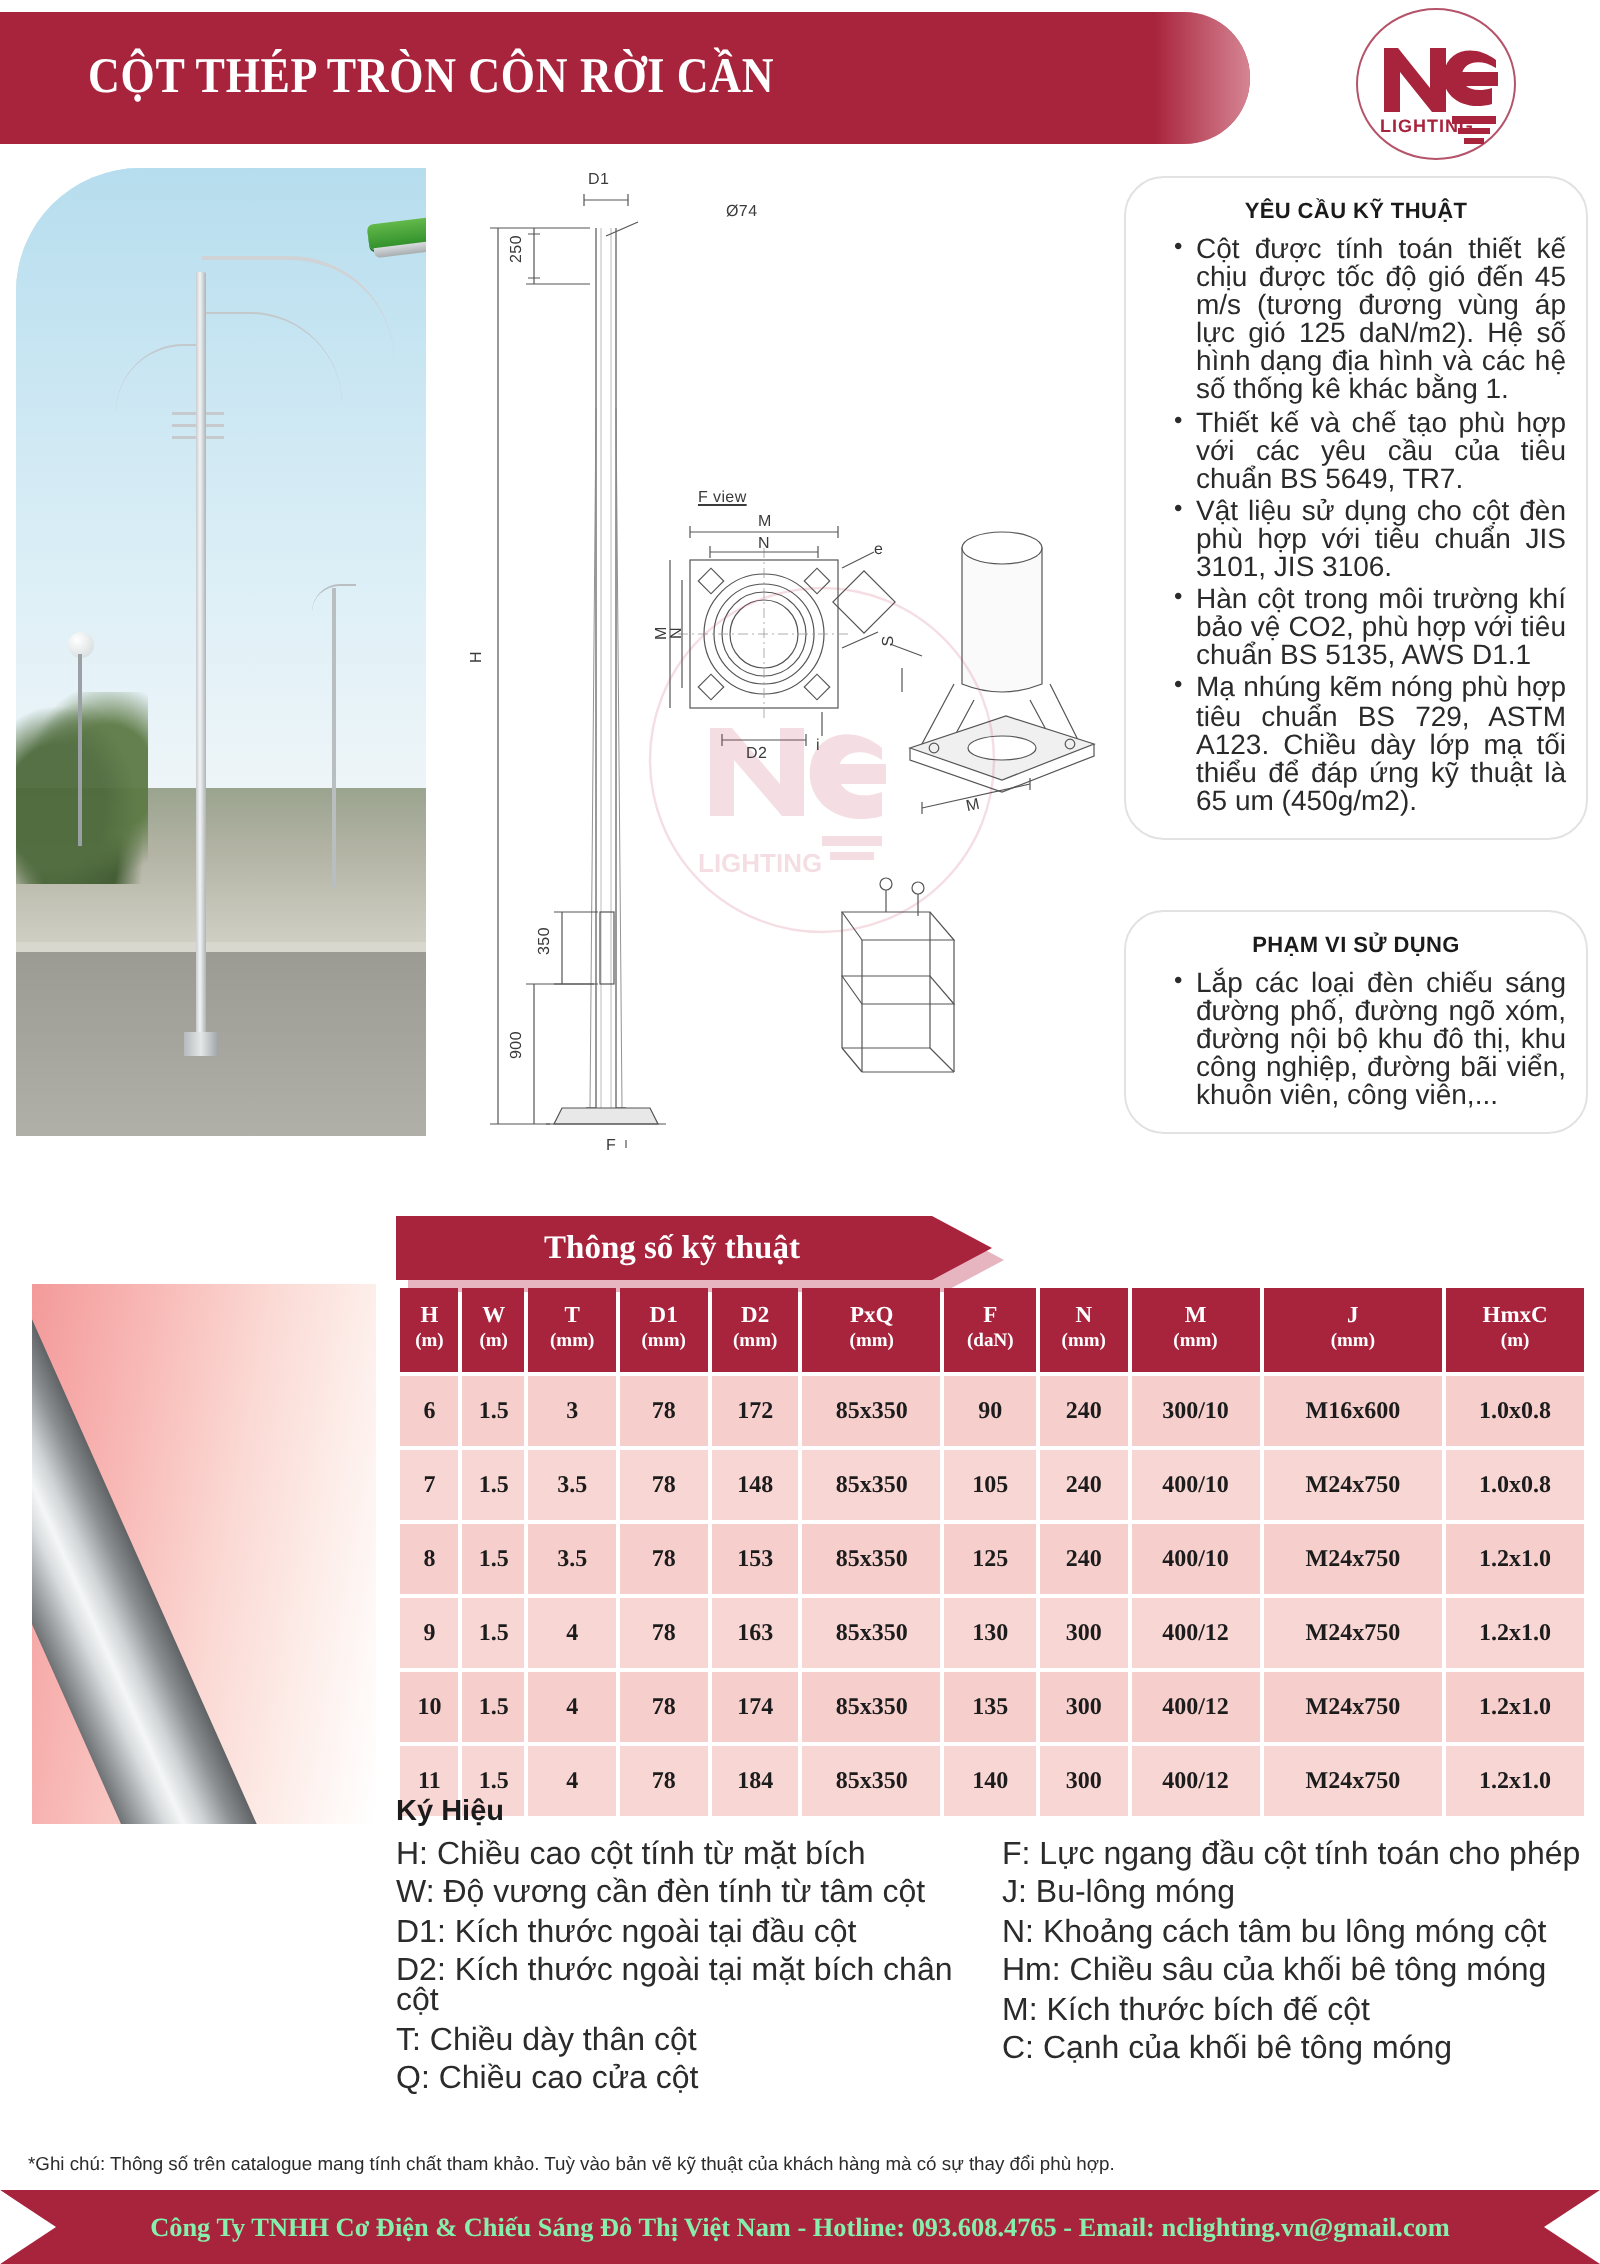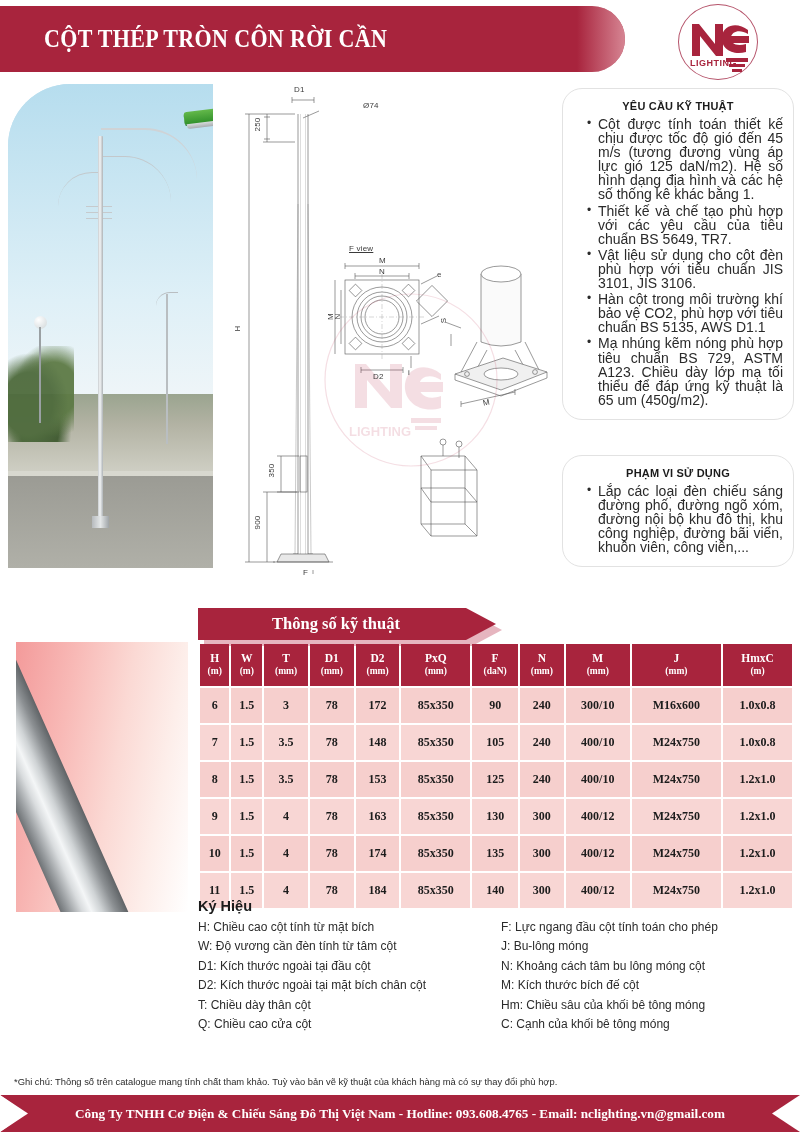--- a/index.html
+++ b/index.html
@@ -172,40 +172,40 @@
   .legend-title{
     position:absolute; left:198px; top:898px;
     font-size:14.5px; font-weight:bold; color:#1b1b1b;
   }
   .legend{
     position:absolute; left:198px; top:920px; width:596px;
     display:flex; gap:10px;
   }
   .legend-col{ width:293px; }
   .legend-col p{
-    margin:0 0 4.4px 0; font-size:12px; line-height:15px; color:#2b2b2b;
+    margin:0 0 4.4px 0; font-size:16px; line-height:15px; color:#2b2b2b;
   }
 
   
   .note{
     position:absolute; left:14px; top:1076px; width:772px;
     font-size:9.4px; color:#2b2b2b;
   }
   .footer-ribbon{
     position:absolute; left:0; top:1095px; width:800px; height:37px;
     background:#a8243d;
     clip-path:polygon(0 0, 800px 0, 800px 100%, 0 100%, 26px 50%);
     display:flex; align-items:center; justify-content:center;
   }
   .footer-ribbon::before{
     content:""; position:absolute; left:0; top:0; width:0; height:0;
   }
   .footer-text{
     font-family:"Liberation Serif", serif; font-weight:bold;
-    color:#ffffff; font-size:13.2px; white-space:nowrap;
+    color:#86efac; font-size:13.2px; white-space:nowrap;
   }
   .footer-notch-l{
     position:absolute; left:0; top:1095px; width:28px; height:37px;
     background:#ffffff;
     clip-path:polygon(0 0, 28px 50%, 0 100%);
   }
   .footer-notch-r{
     position:absolute; right:0; top:1095px; width:28px; height:37px;
     background:#ffffff;
     clip-path:polygon(28px 0, 0 50%, 28px 100%);
@@ -522,22 +522,22 @@
     <p>W: Độ vương cần đèn tính từ tâm cột</p>
     <p>D1: Kích thước ngoài tại đầu cột</p>
     <p>D2: Kích thước ngoài tại mặt bích chân cột</p>
     <p>T: Chiều dày thân cột</p>
     <p>Q: Chiều cao cửa cột</p>
   </div>
   <div class="legend-col">
     <p>F: Lực ngang đầu cột tính toán cho phép</p>
     <p>J: Bu-lông móng</p>
     <p>N: Khoảng cách tâm bu lông móng cột</p>
+    <p>Hm: Chiều sâu của khối bê tông móng</p>
     <p>M: Kích thước bích đế cột</p>
-    <p>Hm: Chiều sâu của khối bê tông móng</p>
     <p>C: Cạnh của khối bê tông móng</p>
   </div>
 </div>
 
 <div class="note">*Ghi chú: Thông số trên catalogue mang tính chất tham khảo. Tuỳ vào bản vẽ kỹ thuật của khách hàng mà có sự thay đổi phù hợp.</div>
 <div class="footer-ribbon">
   <div class="footer-text">Công Ty TNHH Cơ Điện &amp; Chiếu Sáng Đô Thị Việt Nam - Hotline: 093.608.4765 - Email: nclighting.vn@gmail.com</div>
 </div>
 <div class="footer-notch-l"></div>
 <div class="footer-notch-r"></div>

